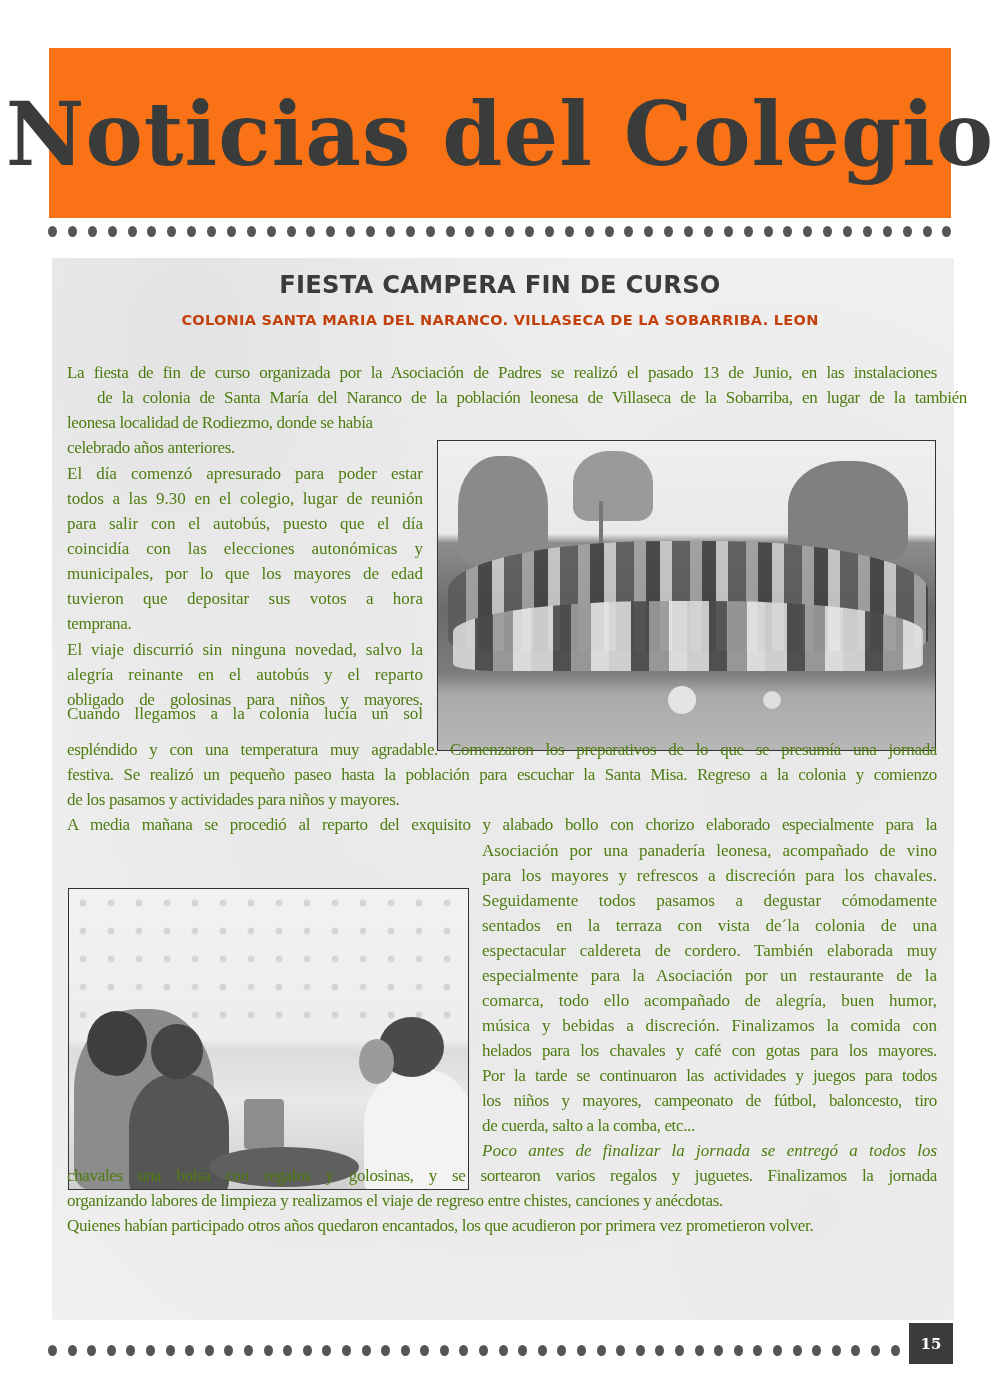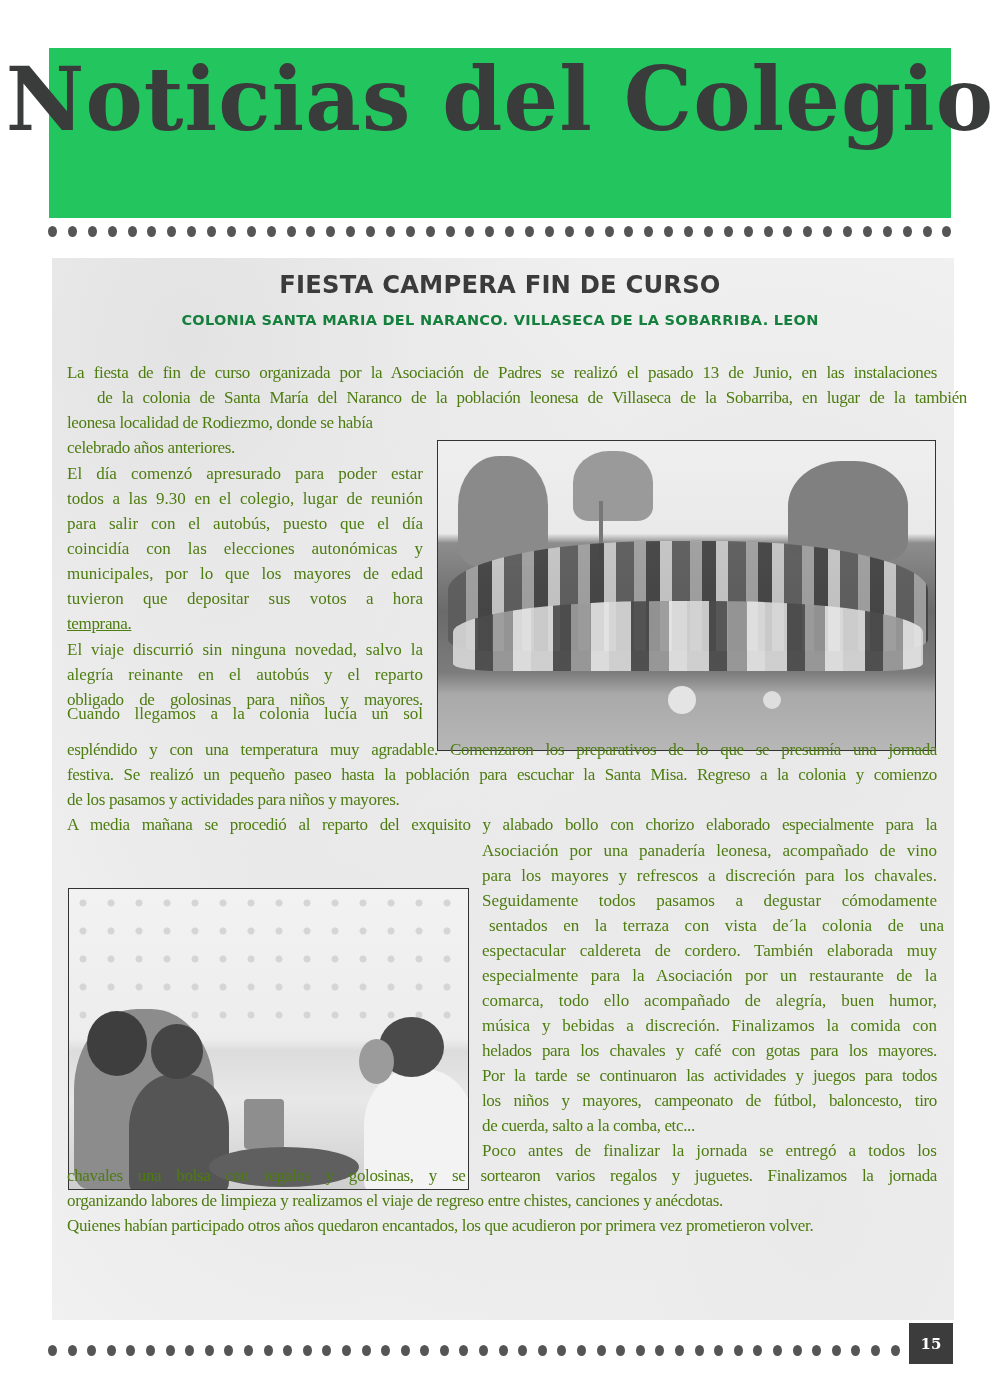--- a/index.html
+++ b/index.html
@@ -1,22 +1,22 @@
 <!DOCTYPE html>
 <html><head>
 <meta charset="utf-8">
 <style>
   * { margin: 0; padding: 0; box-sizing: border-box; }
   html, body { width: 1000px; height: 1400px; background: #ffffff; overflow: hidden; }
   body { position: relative; font-family: "Liberation Serif", serif; color: #2a2a2a; }
 
   .header-band {
     position: absolute; left: 49px; top: 48px; width: 902px; height: 170px;
-    background: #22c55e;
-    display: flex; align-items: flex-start; justify-content: center;
+    background: #f97316;
+    display: flex; align-items: center; justify-content: center;
   }
   .header-title {
     font-family: "DejaVu Serif", serif; font-weight: bold;
     font-size: 86px; letter-spacing: 1px; color: #3a3c3b;
     transform: scaleY(1.02);
     white-space: nowrap;
   }
 
   .dot-row {
     position: absolute; left: 48px; height: 12px;
@@ -38,21 +38,21 @@
 
   .article-title {
     position: absolute; left: 0; width: 1000px; top: 270px; text-align: center;
     font-family: "DejaVu Sans", sans-serif; font-weight: bold; font-size: 25px;
     color: #3b3b3b; letter-spacing: 0.2px;
     transform: scaleX(0.97);
   }
   .article-subtitle {
     position: absolute; left: 0; width: 1000px; top: 312px; text-align: center;
     font-family: "DejaVu Sans", sans-serif; font-weight: bold; font-size: 14.5px;
-    color: #15803d; letter-spacing: 0.3px;
+    color: #c2410c; letter-spacing: 0.3px;
   }
 
   .text-line {
     position: absolute; font-size: 17px; line-height: 24px; white-space: nowrap;
     color: #4d7c0f; overflow: hidden;
   }
   .justify { text-align: justify; text-align-last: justify; }
   .cond { letter-spacing: -0.35px; }
 
   .photo {
@@ -172,42 +172,42 @@
     <div class="text-line justify cond" style="left: 67px; top: 361px; width: 870px;">La fiesta de fin de curso organizada por la Asociación de Padres se realizó el pasado 13 de Junio, en las instalaciones</div>
     <div class="text-line justify cond" style="left: 67px; top: 386px; width: 870px; margin-left: 30px;">de la colonia de Santa María del Naranco de la población leonesa de Villaseca de la Sobarriba, en lugar de la también</div>
     <div class="text-line cond" style="left: 67px; top: 411px; width: 360px;">leonesa localidad de Rodiezmo, donde se había</div>
     <div class="text-line cond" style="left: 67px; top: 436px; width: 360px;">celebrado años anteriores.</div>
     <div class="text-line justify" style="left: 67px; top: 462px; width: 356px;">El día comenzó apresurado para poder estar</div>
     <div class="text-line justify" style="left: 67px; top: 487px; width: 356px;">todos a las 9.30 en el colegio, lugar de reunión</div>
     <div class="text-line justify" style="left: 67px; top: 512px; width: 356px;">para salir con el autobús, puesto que el día</div>
     <div class="text-line justify" style="left: 67px; top: 537px; width: 356px;">coincidía con las elecciones autonómicas y</div>
     <div class="text-line justify" style="left: 67px; top: 562px; width: 356px;">municipales, por lo que los mayores de edad</div>
     <div class="text-line justify" style="left: 67px; top: 587px; width: 356px;">tuvieron que depositar sus votos a hora</div>
-    <div class="text-line cond" style="left: 67px; top: 612px; width: 360px; text-decoration: underline;">temprana.</div>
+    <div class="text-line cond" style="left: 67px; top: 612px; width: 360px;">temprana.</div>
     <div class="text-line justify" style="left: 67px; top: 638px; width: 356px;">El viaje discurrió sin ninguna novedad, salvo la</div>
     <div class="text-line justify" style="left: 67px; top: 663px; width: 356px;">alegría reinante en el autobús y el reparto</div>
     <div class="text-line justify cond" style="left: 67px; top: 688px; width: 356px;">obligado de golosinas para niños y mayores.</div>
     <div class="text-line justify" style="left: 67px; top: 702px; width: 356px;">Cuando llegamos a la colonia lucía un sol</div>
     <div class="text-line justify cond" style="left: 67px; top: 738px; width: 870px;">espléndido y con una temperatura muy agradable. Comenzaron los preparativos de lo que se presumía una jornada</div>
     <div class="text-line justify cond" style="left: 67px; top: 763px; width: 870px;">festiva. Se realizó un pequeño paseo hasta la población para escuchar la Santa Misa. Regreso a la colonia y comienzo</div>
     <div class="text-line cond" style="left: 67px; top: 788px; width: 500px;">de los pasamos y actividades para niños y mayores.</div>
     <div class="text-line justify cond" style="left: 67px; top: 813px; width: 870px;">A media mañana se procedió al reparto del exquisito y alabado bollo con chorizo elaborado especialmente para la</div>
     <div class="text-line justify" style="left: 482px; top: 839px; width: 455px;">Asociación por una panadería leonesa, acompañado de vino</div>
     <div class="text-line justify" style="left: 482px; top: 864px; width: 455px;">para los mayores y refrescos a discreción para los chavales.</div>
     <div class="text-line justify" style="left: 482px; top: 889px; width: 455px;">Seguidamente todos pasamos a degustar cómodamente</div>
-    <div class="text-line justify" style="left: 482px; top: 914px; width: 455px; margin-left: 7px;">sentados en la terraza con vista de´la colonia de una</div>
+    <div class="text-line justify" style="left: 482px; top: 914px; width: 455px;">sentados en la terraza con vista de´la colonia de una</div>
     <div class="text-line justify" style="left: 482px; top: 939px; width: 455px;">espectacular caldereta de cordero. También elaborada muy</div>
     <div class="text-line justify" style="left: 482px; top: 964px; width: 455px;">especialmente para la Asociación por un restaurante de la</div>
     <div class="text-line justify" style="left: 482px; top: 989px; width: 455px;">comarca, todo ello acompañado de alegría, buen humor,</div>
     <div class="text-line justify" style="left: 482px; top: 1014px; width: 455px;">música y bebidas a discreción. Finalizamos la comida con</div>
     <div class="text-line justify cond" style="left: 482px; top: 1039px; width: 455px;">helados para los chavales y café con gotas para los mayores.</div>
     <div class="text-line justify cond" style="left: 482px; top: 1064px; width: 455px;">Por la tarde se continuaron las actividades y juegos para todos</div>
     <div class="text-line justify cond" style="left: 482px; top: 1089px; width: 455px;">los niños y mayores, campeonato de fútbol, baloncesto, tiro</div>
     <div class="text-line cond" style="left: 482px; top: 1114px; width: 455px;">de cuerda, salto a la comba, etc...</div>
-    <div class="text-line justify" style="left: 482px; top: 1139px; width: 455px;">Poco antes de finalizar la jornada se entregó a todos los</div>
+    <div class="text-line justify" style="left: 482px; top: 1139px; width: 455px; font-style: italic;">Poco antes de finalizar la jornada se entregó a todos los</div>
     <div class="text-line justify cond" style="left: 67px; top: 1164px; width: 870px;">chavales una bolsa con regalos y golosinas, y se sortearon varios regalos y juguetes. Finalizamos la jornada</div>
     <div class="text-line cond" style="left: 67px; top: 1189px; width: 800px;">organizando labores de limpieza y realizamos el viaje de regreso entre chistes, canciones y anécdotas.</div>
     <div class="text-line cond" style="left: 67px; top: 1214px; width: 870px;">Quienes habían participado otros años quedaron encantados, los que acudieron por primera vez prometieron volver.</div>
   </div>
 
 <div class="dot-row bottom" id="dots-bottom">
     <span class="dot"></span>
     <span class="dot"></span>
     <span class="dot"></span>
     <span class="dot"></span>

